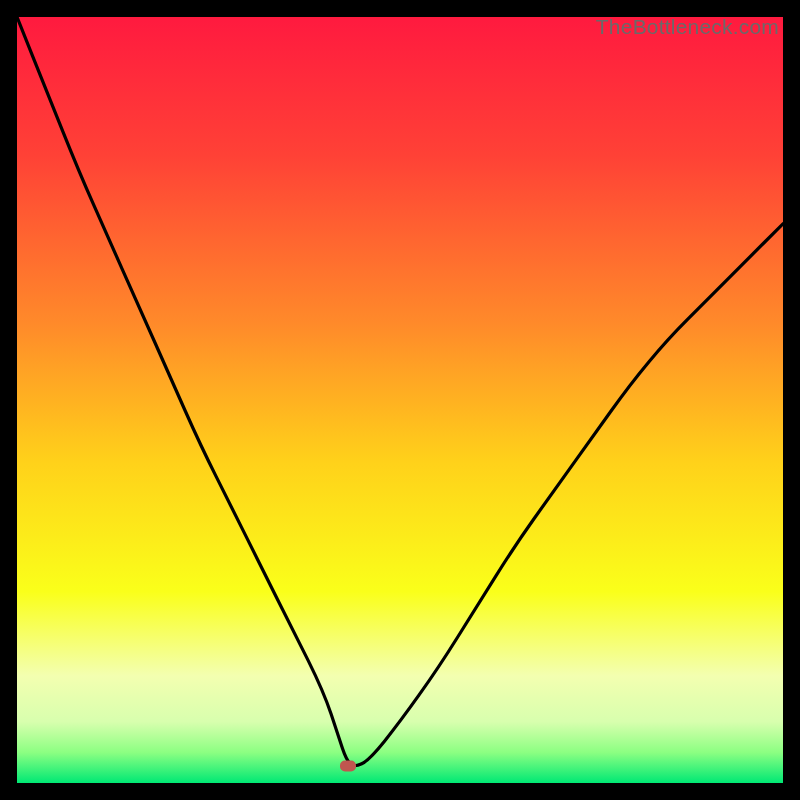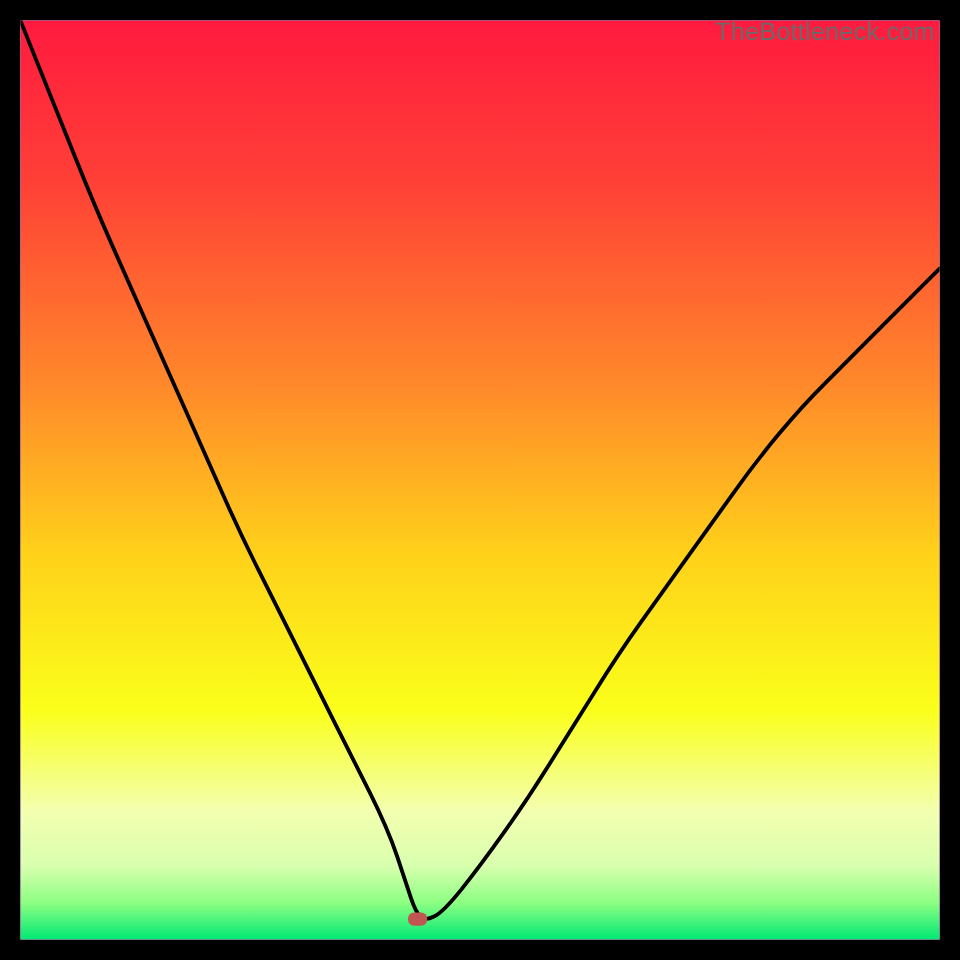--- a/index.html
+++ b/index.html
@@ -10,21 +10,21 @@
     background: #000;
     font-family: Arial, Helvetica, sans-serif;
     overflow: hidden;
   }
   .frame {
     position: absolute;
     left: 17px;
     top: 17px;
     width: 766px;
     height: 766px;
-    background: #f0abfc;
+    background: #fdba74;
   }
   .plot-area {
     position: absolute;
     left: 0;
     top: 0;
     width: 766px;
     height: 766px;
   }
   .watermark {
     position: absolute;

